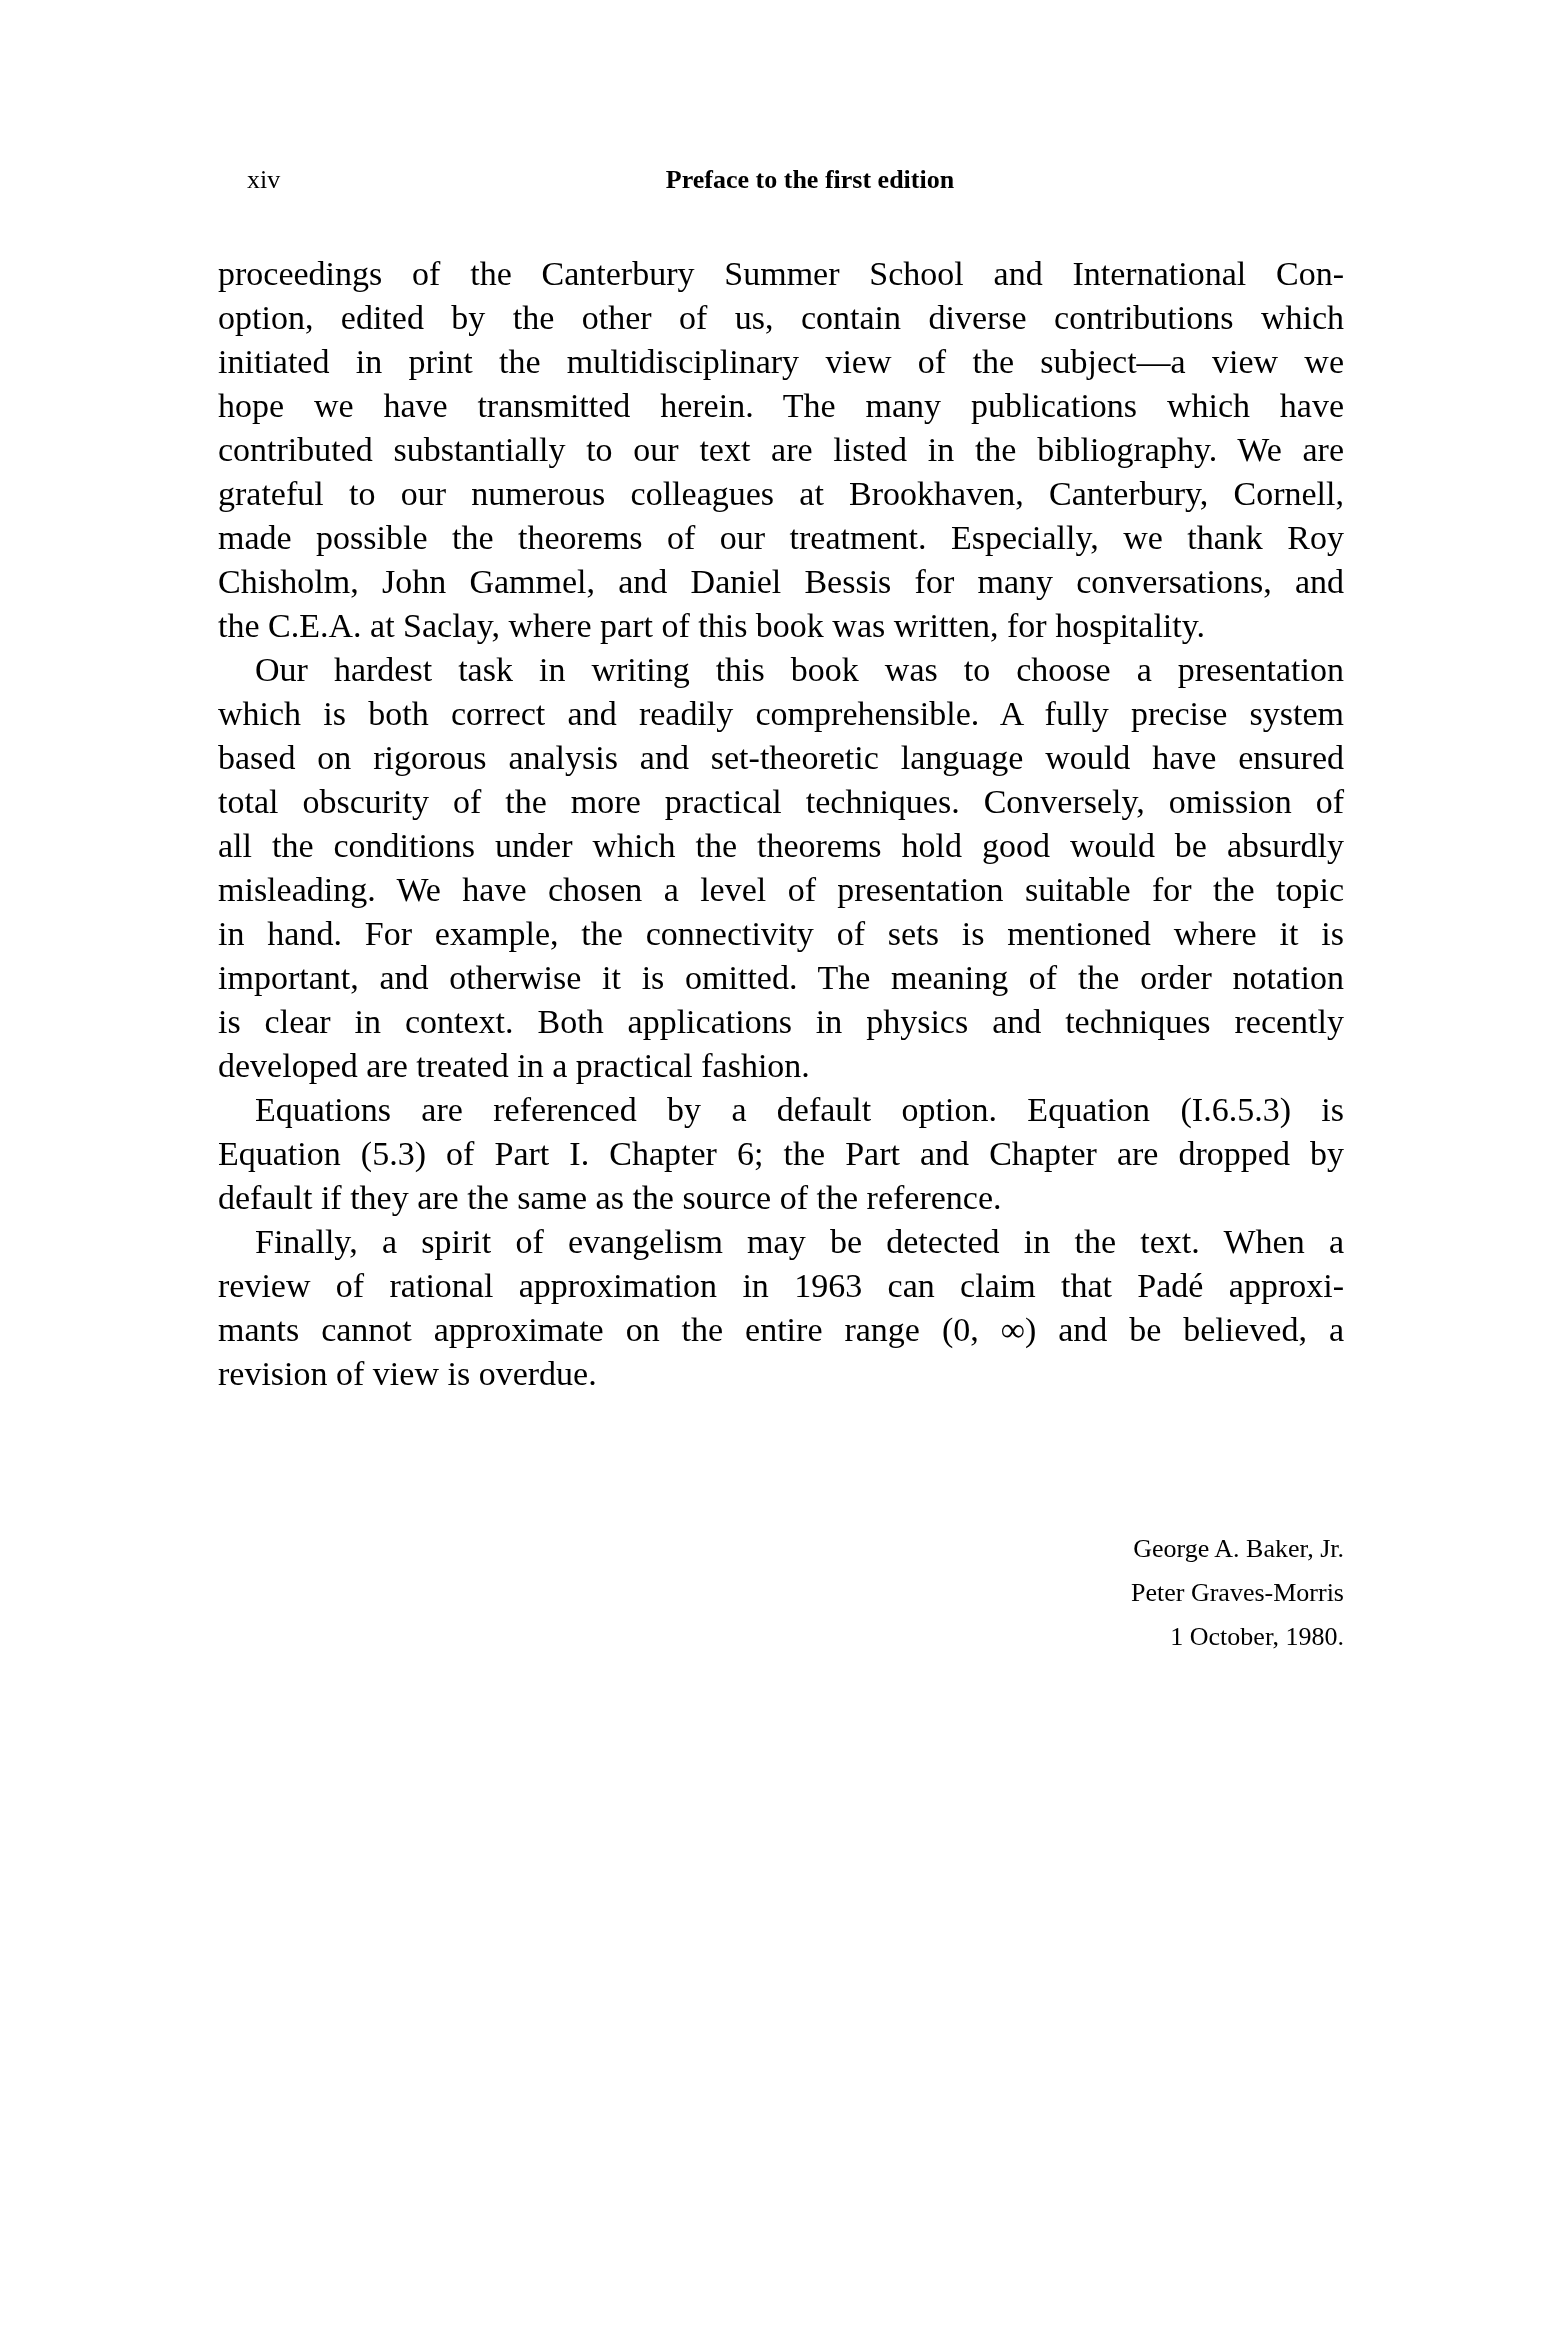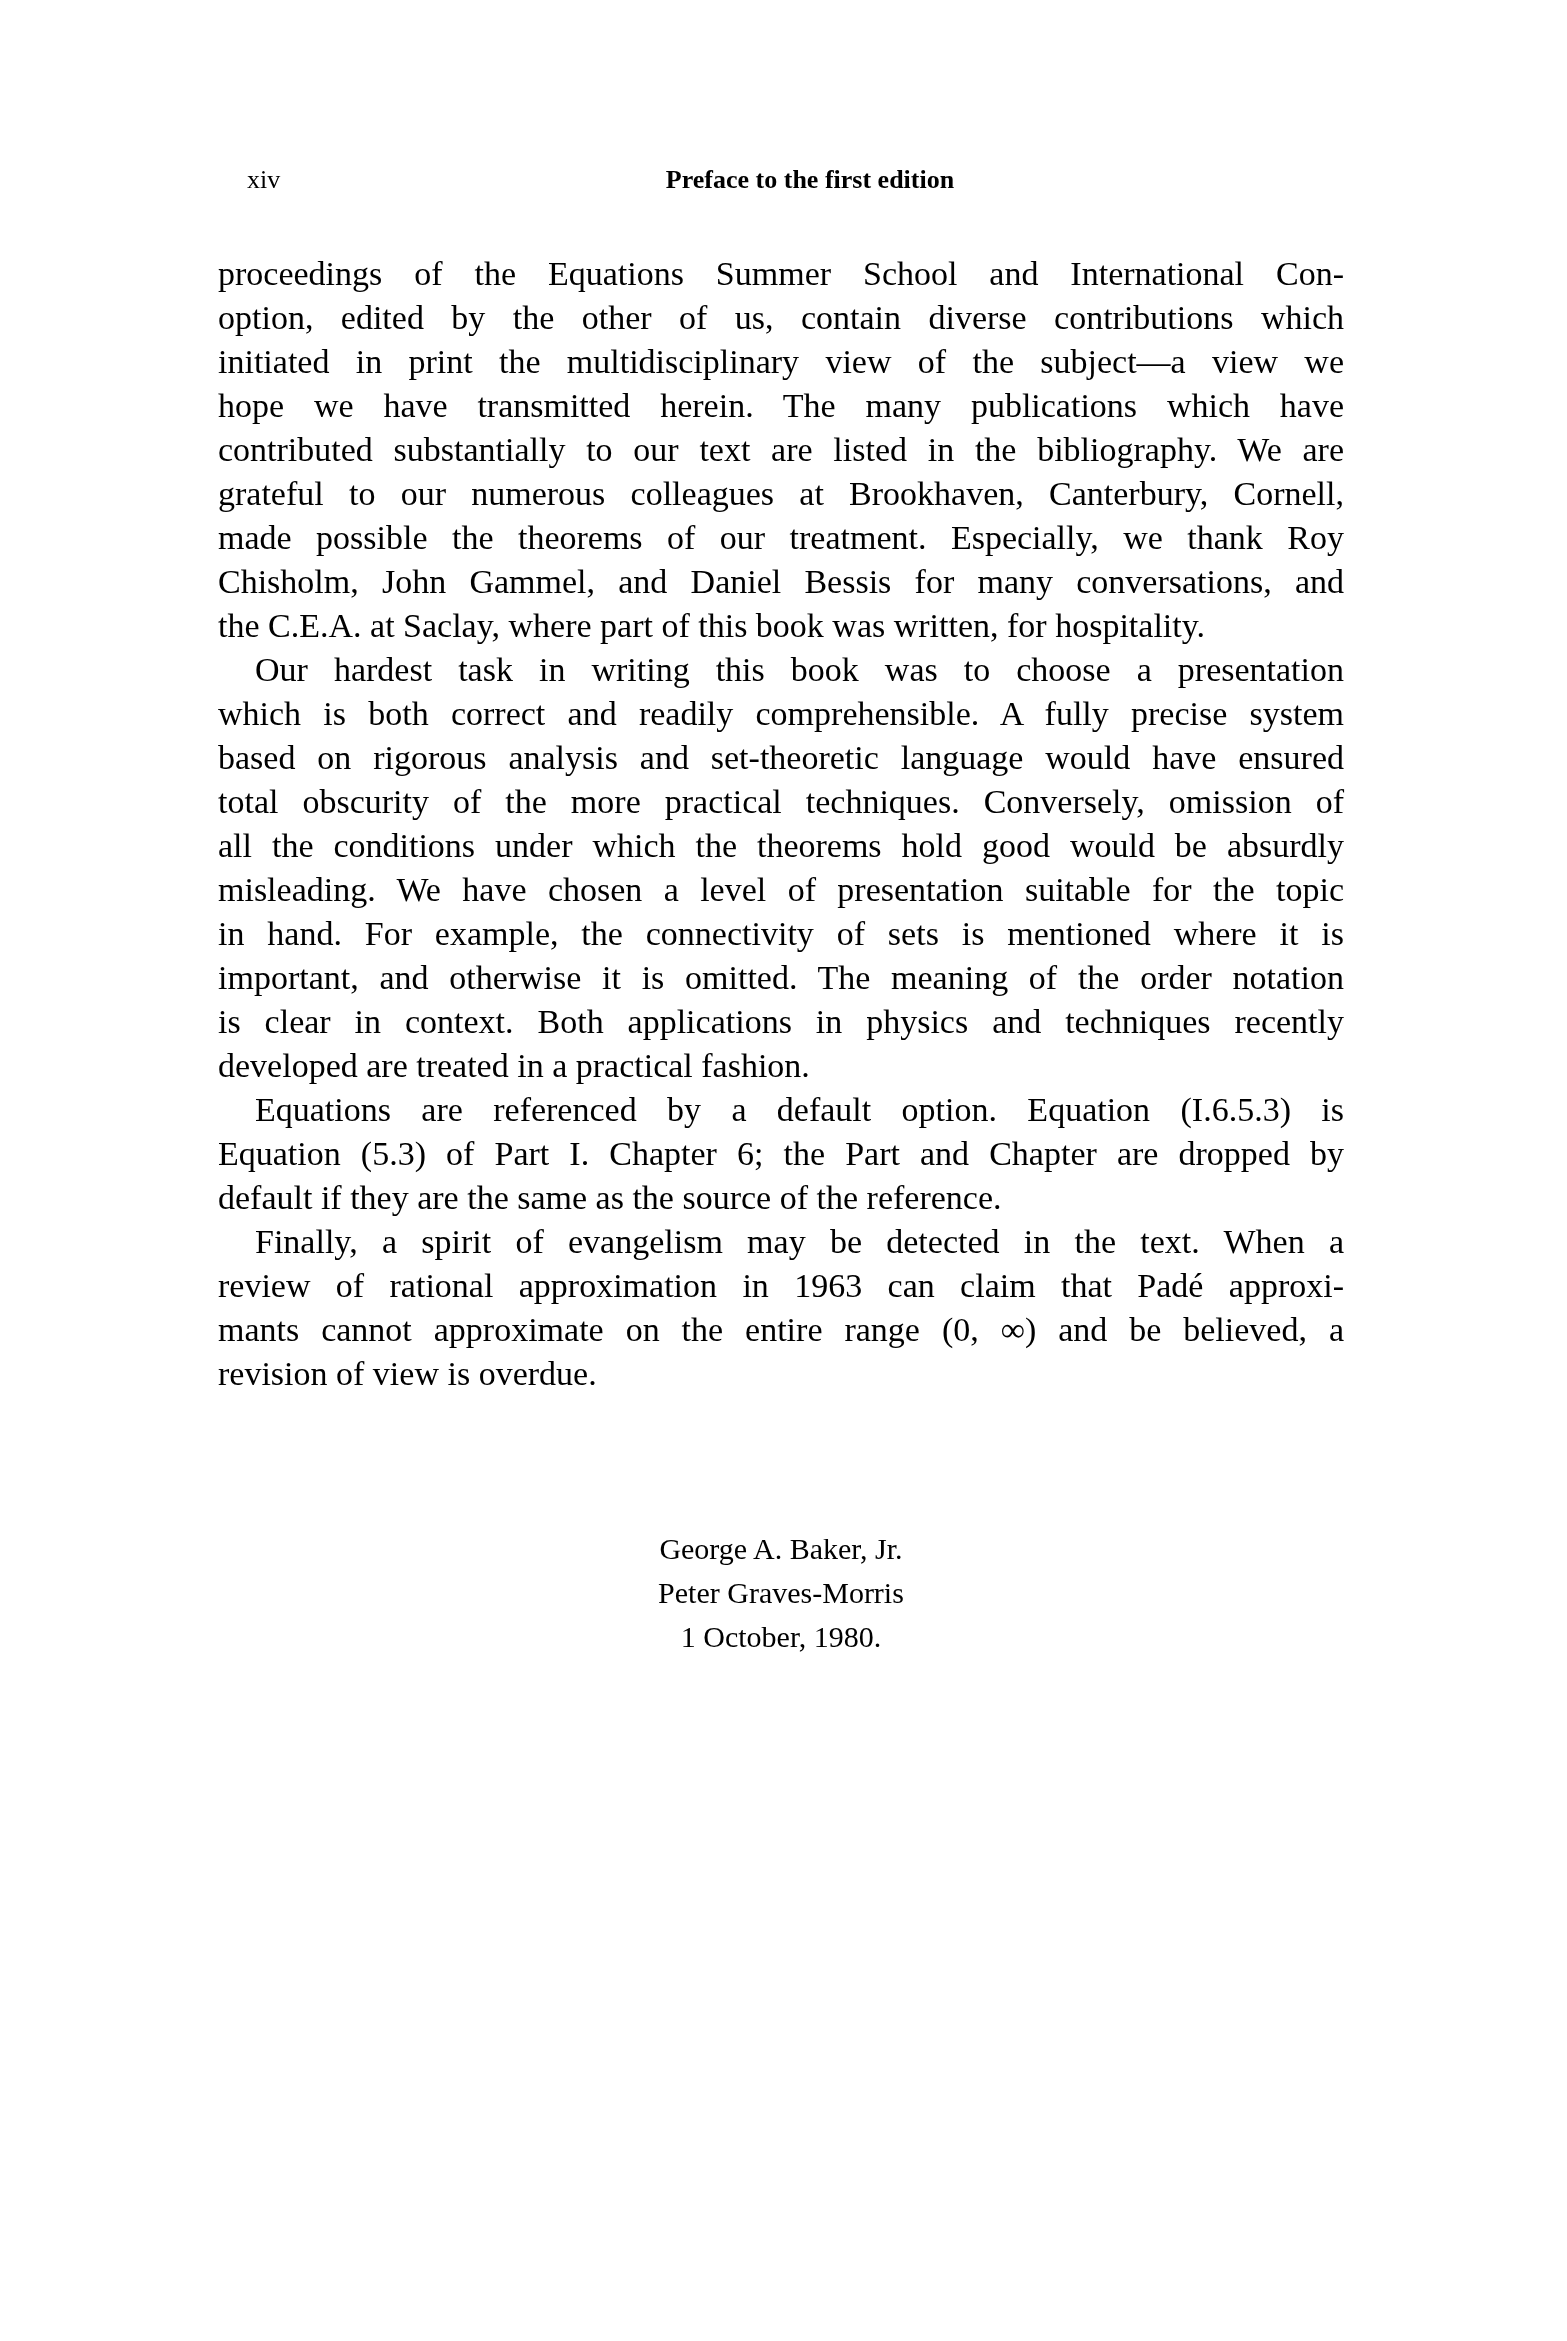--- a/index.html
+++ b/index.html
@@ -4,34 +4,34 @@
 <style>
   html, body { margin: 0; padding: 0; background: #ffffff; }
   body { width: 1567px; height: 2342px; position: relative; overflow: hidden; color: #000000; font-family: "Liberation Serif", "DejaVu Serif", serif; }
   .running-head { position: absolute; top: 161px; left: 218px; width: 1126px; height: 37px; font-size: 26px; line-height: 37px; margin-left: 29px; }
   .page-num { position: absolute; left: 0; top: 0; }
   .head-title { position: absolute; left: 0; right: 0; top: 0; text-align: center; font-weight: bold; }
   .body { position: absolute; top: 252px; left: 218px; width: 1126px; font-size: 34px; line-height: 44px; }
   .line { display: block; white-space: nowrap; text-align: justify; text-align-last: justify; height: 44px; }
   .line.last { text-align-last: left; }
   .line.indent { padding-left: 37px; }
-  .signature { position: absolute; top: 1527px; left: 218px; width: 1126px; font-size: 30px; line-height: 44px; text-align: center; }
+  .signature { position: absolute; top: 1527px; left: 218px; width: 1126px; font-size: 26px; line-height: 44px; text-align: right; }
   .sig-line { display: block; }
 </style>
 </head>
 <body>
 
 <div class="running-head">
   <span class="page-num">xiv</span>
   <span class="head-title">Preface to the first edition</span>
 </div>
 
 <div class="body">
   <div>
-    <span class="line">proceedings of the Equations Summer School and International Con-</span>
+    <span class="line">proceedings of the Canterbury Summer School and International Con-</span>
     <span class="line">option, edited by the other of us, contain diverse contributions which</span>
     <span class="line">initiated in print the multidisciplinary view of the subject—a view we</span>
     <span class="line">hope we have transmitted herein. The many publications which have</span>
     <span class="line">contributed substantially to our text are listed in the bibliography. We are</span>
     <span class="line">grateful to our numerous colleagues at Brookhaven, Canterbury, Cornell,</span>
     <span class="line">made possible the theorems of our treatment. Especially, we thank Roy</span>
     <span class="line">Chisholm, John Gammel, and Daniel Bessis for many conversations, and</span>
     <span class="line last">the C.E.A. at Saclay, where part of this book was written, for hospitality.</span>
   </div>
   <div>

